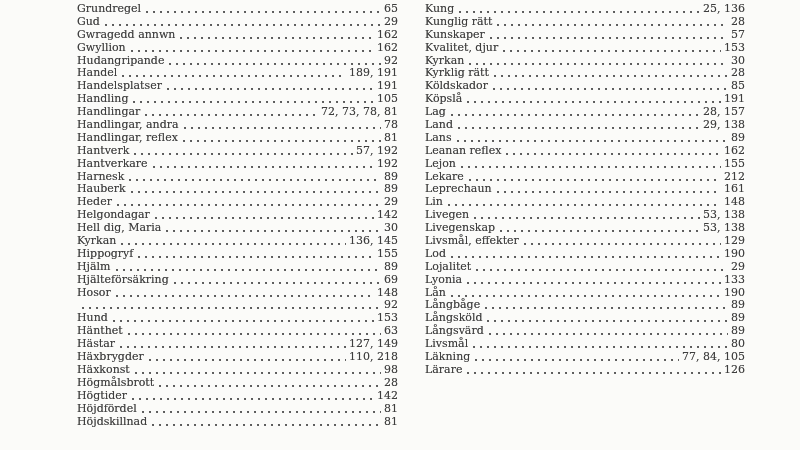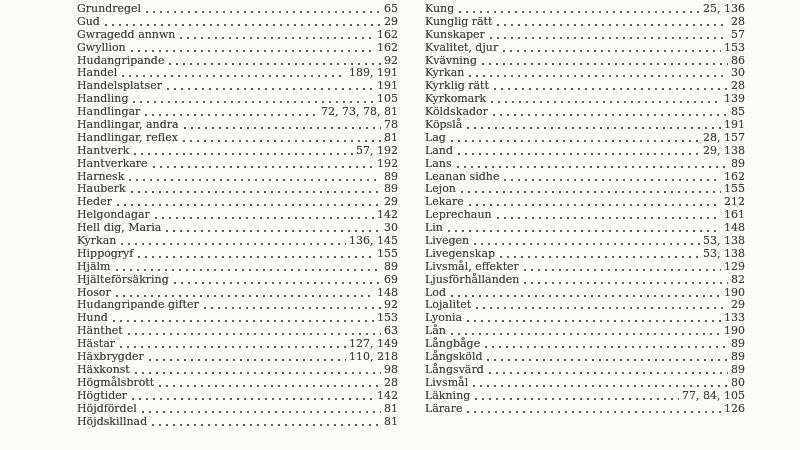--- a/index.html
+++ b/index.html
@@ -178,21 +178,20 @@
           <span class="term">Hjälteförsäkring</span>
           <span class="leader"></span>
           <span class="pages">69</span>
         </div>
         <div class="row">
           <span class="term">Hosor</span>
           <span class="leader"></span>
           <span class="pages">148</span>
         </div>
         <div class="row">
-          <span class="term">Hudangripande gifter</span>
           <span class="leader"></span>
           <span class="pages">92</span>
         </div>
         <div class="row">
           <span class="term">Hund</span>
           <span class="leader"></span>
           <span class="pages">153</span>
         </div>
         <div class="row">
           <span class="term">Hänthet</span>
@@ -255,40 +254,30 @@
           <span class="term">Kunskaper</span>
           <span class="leader"></span>
           <span class="pages">57</span>
         </div>
         <div class="row">
           <span class="term">Kvalitet, djur</span>
           <span class="leader"></span>
           <span class="pages">153</span>
         </div>
         <div class="row">
-          <span class="term">Kvävning</span>
-          <span class="leader"></span>
-          <span class="pages">86</span>
-        </div>
-        <div class="row">
           <span class="term">Kyrkan</span>
           <span class="leader"></span>
           <span class="pages">30</span>
         </div>
         <div class="row">
           <span class="term">Kyrklig rätt</span>
           <span class="leader"></span>
           <span class="pages">28</span>
         </div>
         <div class="row">
-          <span class="term">Kyrkomark</span>
-          <span class="leader"></span>
-          <span class="pages">139</span>
-        </div>
-        <div class="row">
           <span class="term">Köldskador</span>
           <span class="leader"></span>
           <span class="pages">85</span>
         </div>
         <div class="row">
           <span class="term">Köpslå</span>
           <span class="leader"></span>
           <span class="pages">191</span>
         </div>
         <div class="row">
@@ -300,21 +289,21 @@
           <span class="term">Land</span>
           <span class="leader"></span>
           <span class="pages">29, 138</span>
         </div>
         <div class="row">
           <span class="term">Lans</span>
           <span class="leader"></span>
           <span class="pages">89</span>
         </div>
         <div class="row">
-          <span class="term">Leanan sidhe</span>
+          <span class="term">Leanan reflex</span>
           <span class="leader"></span>
           <span class="pages">162</span>
         </div>
         <div class="row">
           <span class="term">Lejon</span>
           <span class="leader"></span>
           <span class="pages">155</span>
         </div>
         <div class="row">
           <span class="term">Lekare</span>
@@ -338,25 +327,20 @@
         </div>
         <div class="row">
           <span class="term">Livegenskap</span>
           <span class="leader"></span>
           <span class="pages">53, 138</span>
         </div>
         <div class="row">
           <span class="term">Livsmål, effekter</span>
           <span class="leader"></span>
           <span class="pages">129</span>
-        </div>
-        <div class="row">
-          <span class="term">Ljusförhållanden</span>
-          <span class="leader"></span>
-          <span class="pages">82</span>
         </div>
         <div class="row">
           <span class="term">Lod</span>
           <span class="leader"></span>
           <span class="pages">190</span>
         </div>
         <div class="row">
           <span class="term">Lojalitet</span>
           <span class="leader"></span>
           <span class="pages">29</span>

